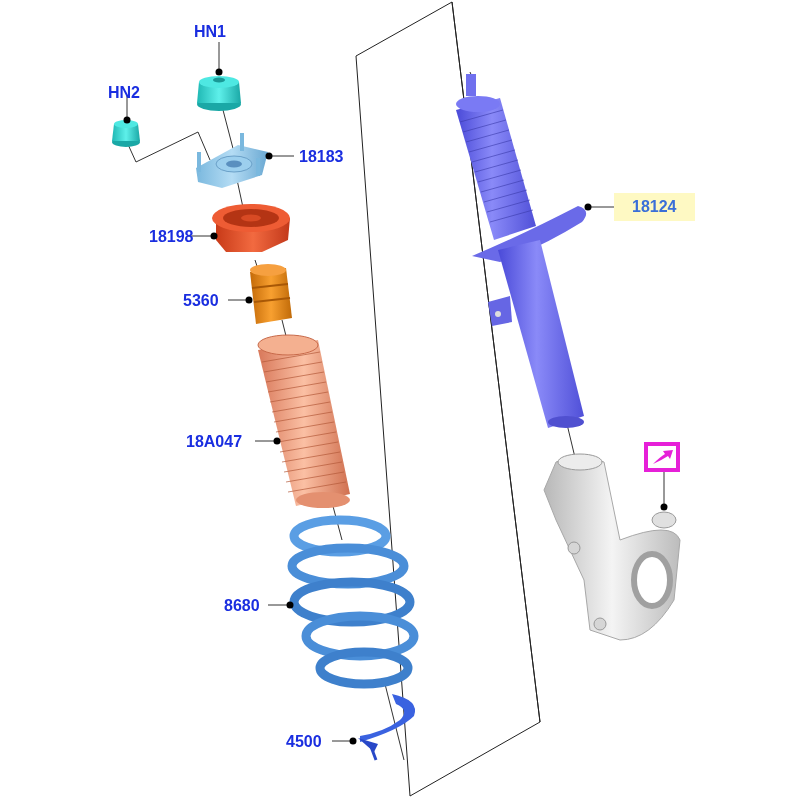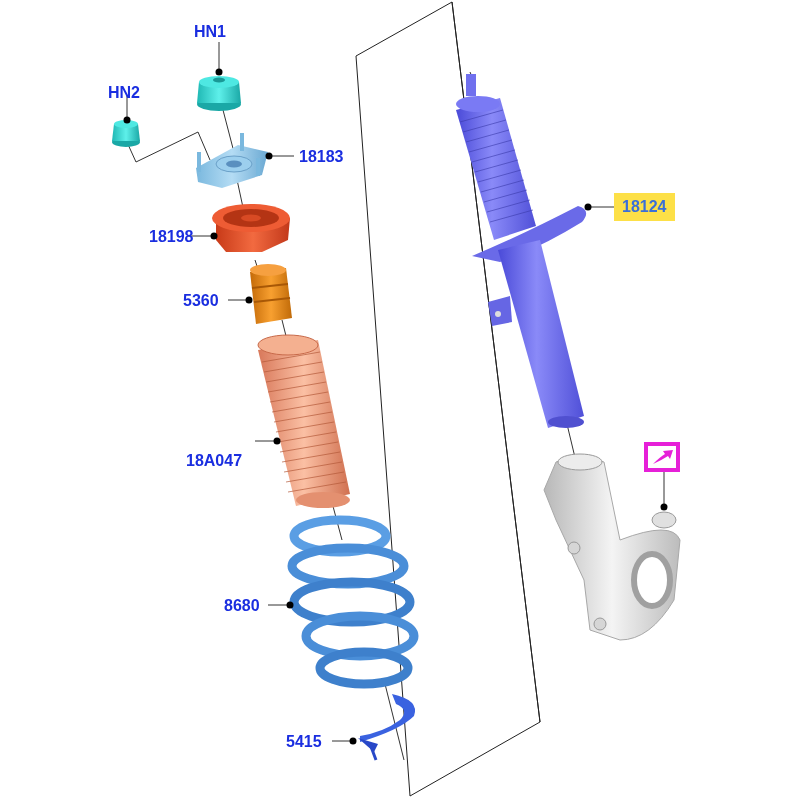--- a/index.html
+++ b/index.html
@@ -1,19 +1,19 @@
 <!DOCTYPE html>
 <html><head>
 <meta charset="utf-8">
 <style>
   html, body { margin:0; padding:0; background:#ffffff; }
   body { width:800px; height:800px; position:relative; overflow:hidden; font-family:"Liberation Sans", sans-serif; }
   #canvas { position:absolute; left:0; top:0; width:800px; height:800px; }
   .callout { position:absolute; font-family:Liberation Sans, sans-serif; font-weight:bold; font-size:16px; color:#1a2ee0; line-height:18px; white-space:nowrap; cursor:pointer; }
-  .callout.hl { background:#fde047; color:#3a6fd8; padding:5px 8px; }
+  .callout.hl { background:#fef9c3; color:#3a6fd8; padding:5px 18px; }
   .ref-icon { position:absolute; left:644px; top:442px; width:36px; height:30px; box-sizing:border-box; border:4px solid #e620d8; background:#fff; cursor:pointer; }
   .ref-icon svg { position:absolute; left:2px; top:1px; }
 </style>
 </head>
 <body>
 
 <svg id="canvas" viewBox="0 0 800 800" xmlns="http://www.w3.org/2000/svg">
   <defs>
     <linearGradient id="gNut" x1="0" x2="1">
         <stop offset="0" stop-color="#1fb8b4"></stop>
@@ -195,23 +195,23 @@
     <line x1="664" y1="472" x2="664" y2="505"></line>
       <circle cx="664" cy="507" r="3.5" stroke="none"></circle>
   </g>
 </svg>
 
 <div class="callout" style="left:194px;top:23px;">HN1</div>
 <div class="callout" style="left:108px;top:84px;">HN2</div>
 <div class="callout" style="left:299px;top:148px;">18183</div>
 <div class="callout" style="left:134px;top:228px;margin-left:15px;">18198</div>
 <div class="callout" style="left:183px;top:292px;">5360</div>
-<div class="callout" style="left:186px;top:433px;margin-top:19px;">18A047</div>
+<div class="callout" style="left:186px;top:433px;">18A047</div>
 <div class="callout" style="left:224px;top:597px;">8680</div>
-<div class="callout" style="left:286px;top:733px;">5415</div>
+<div class="callout" style="left:286px;top:733px;">4500</div>
 <div class="callout hl" style="left:614px;top:193px;">18124</div>
 
 <div class="ref-icon">
   <span>
     <svg width="26" height="20" viewBox="0 0 26 20">
         <path d="M3,17 Q10,10 15,7 L13,4 L23,3 L20,12 L18,9 Q12,13 3,17 Z" fill="#e620d8"></path>
       </svg>
   </span>
 </div>
 

